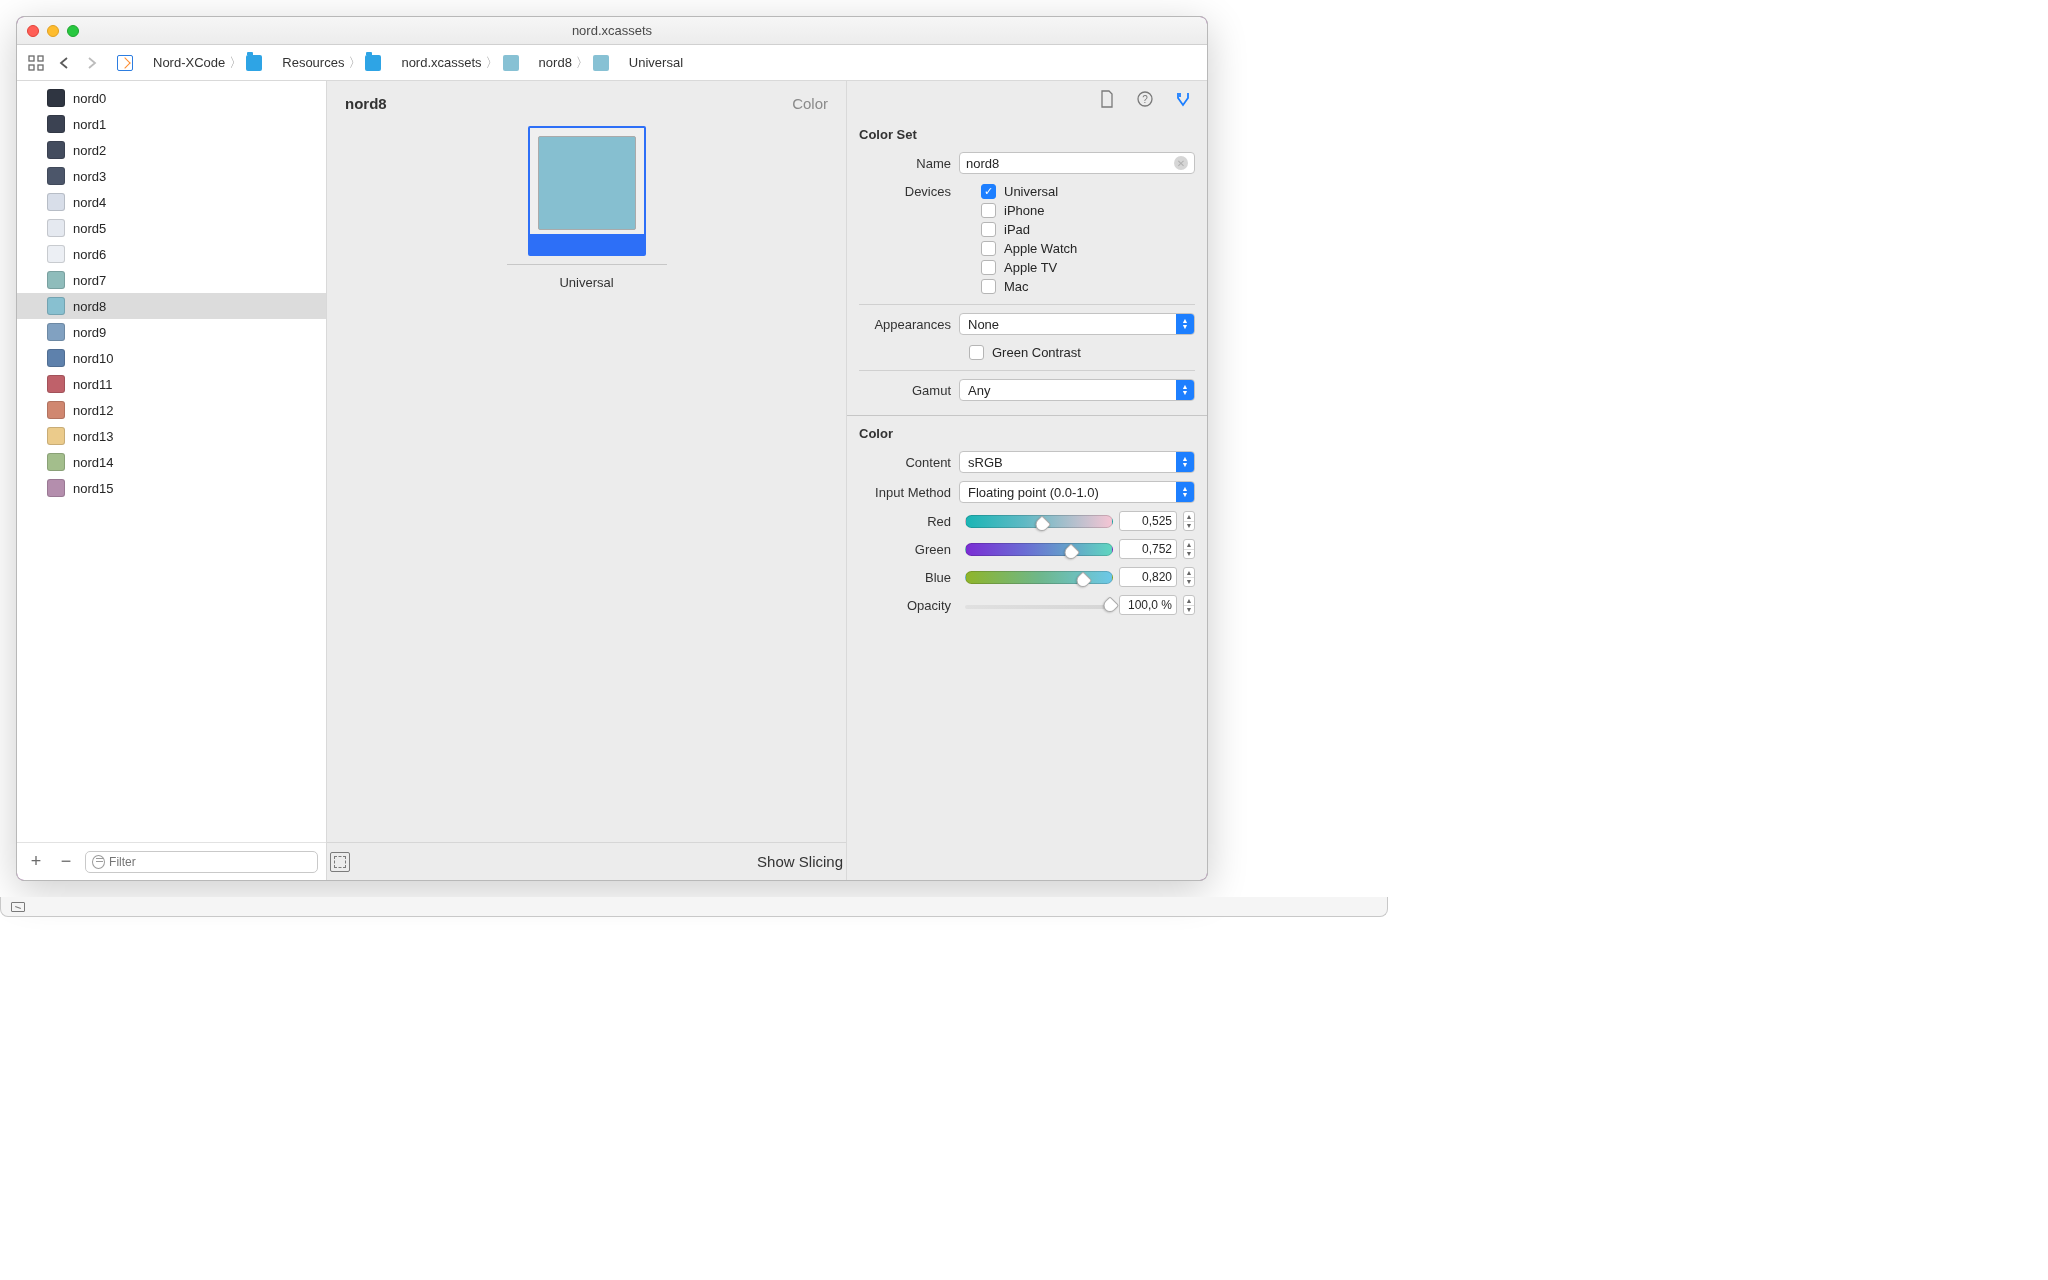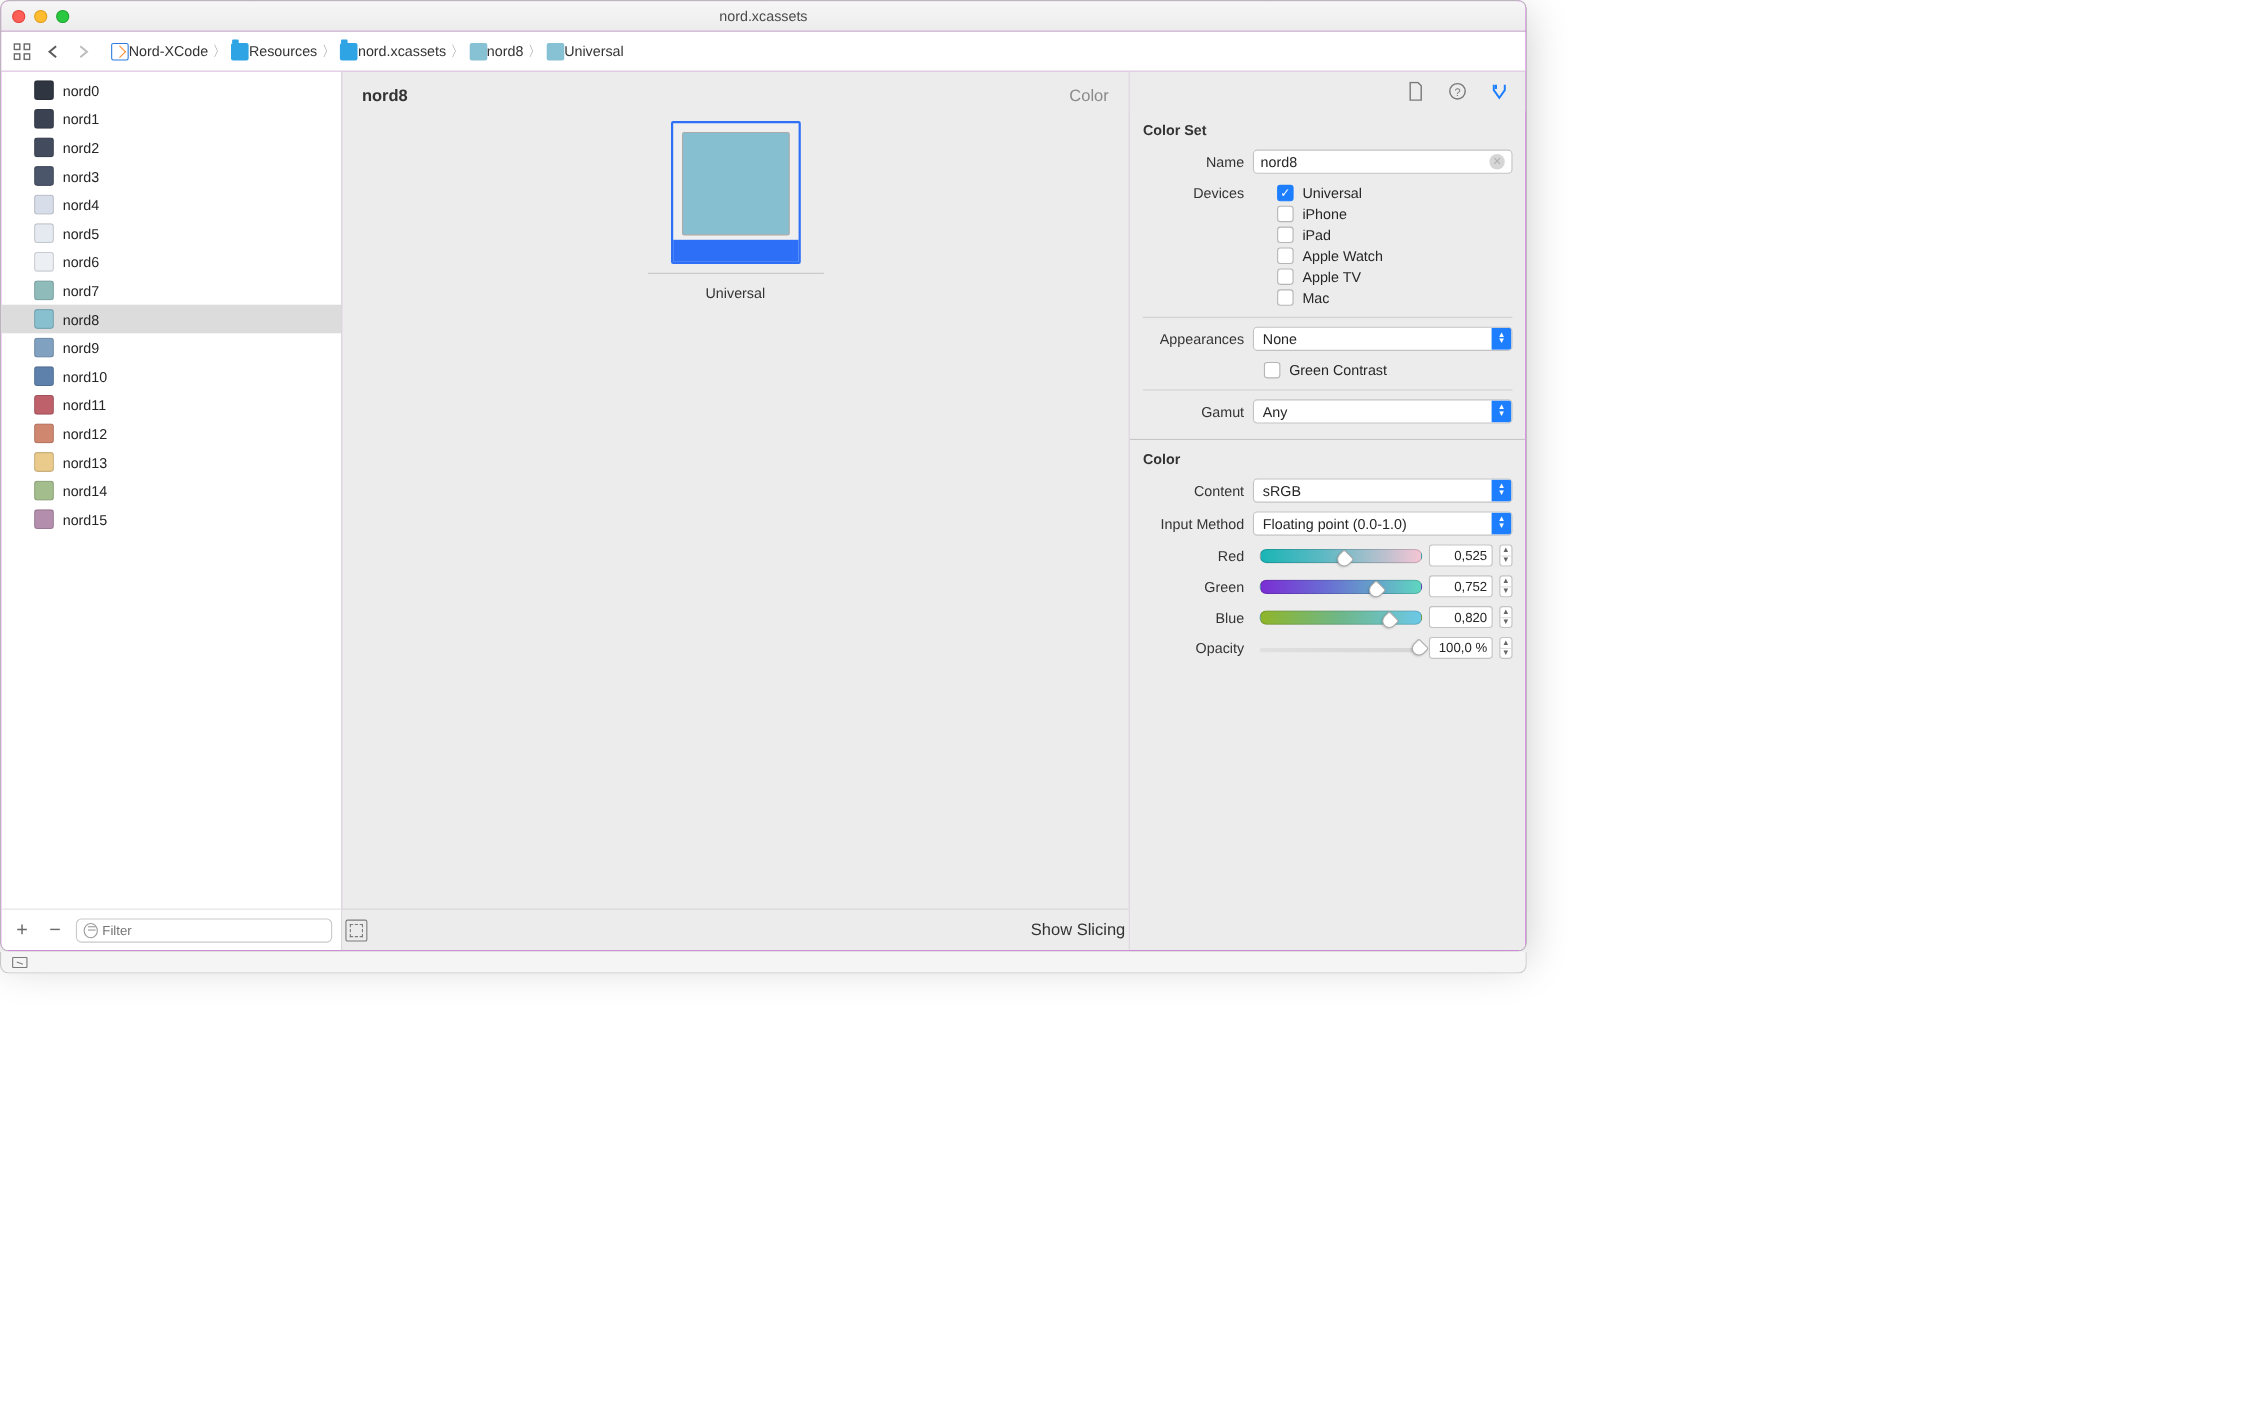--- a/index.html
+++ b/index.html
@@ -6,26 +6,26 @@
 body {
   font-family: -apple-system, BlinkMacSystemFont, "Helvetica Neue", sans-serif;
   font-size: 13px;
   color: #262626;
   background: #fff;
   width: 2048px;
   height: 1280px;
   overflow: hidden;
 }
 .window {
-  width: 1388px;
+  width: 1192px;
   height: 865px;
-  margin: 0;
+  margin: 16px;
   border: 1px solid #b8b8b8;
   border-radius: 8px;
-  background: #d946ef;
+  background: #701a75;
   display: flex;
   flex-direction: column;
   overflow: hidden;
   box-shadow: 0 10px 40px rgba(0,0,0,0.2);
 }
 .titlebar {
   height: 28px;
   background: linear-gradient(#f6f6f6,#ececec);
   border-bottom: 1px solid #d0d0d0;
   display: flex;
@@ -42,21 +42,21 @@
   height: 36px;
   background: #fff;
   border-bottom: 1px solid #d9d9d9;
   display: flex;
   align-items: center;
   padding: 0 8px;
 }
 .tb-left { display: flex; align-items: center; gap: 6px; flex: 1; }
 .grid-icon, .nav-back, .nav-fwd { width: 22px; height: 22px; display: flex; align-items: center; justify-content: center; color: #6b6b6b; font-size: 16px; }
 .breadcrumb { display: flex; align-items: center; gap: 4px; font-size: 13px; color: #333; margin-left: 8px; }
-.bc-item { display: flex; align-items: center; gap: 0; }
+.bc-item { display: flex; align-items: center; gap: 20px; }
 .bc-sep { color: #9b9b9b; }
 .bc-icon { width: 16px; height: 16px; border-radius: 2px; display: inline-block; }
 .bc-icon.proj { background: #fff; border: 1px solid #2d7de0; position: relative; }
 .bc-icon.proj::after { content: ""; position: absolute; left: 3px; top: 3px; width: 7px; height: 7px; border: 1.5px solid #ff8c2e; border-left: none; border-bottom: none; transform: rotate(45deg); }
 .bc-icon.folder { background: #2ea4e5; border-radius: 2px; position: relative; }
 .bc-icon.folder::before { content:""; position:absolute; top:-3px; left:1px; width:6px; height:3px; background:#2ea4e5; border-radius:1px 1px 0 0; }
 .bc-icon.color { background: #87c1d4; border-radius: 2px; }
 .ico.attr-active { color: #1d7fff; }
 
 .main-split {

